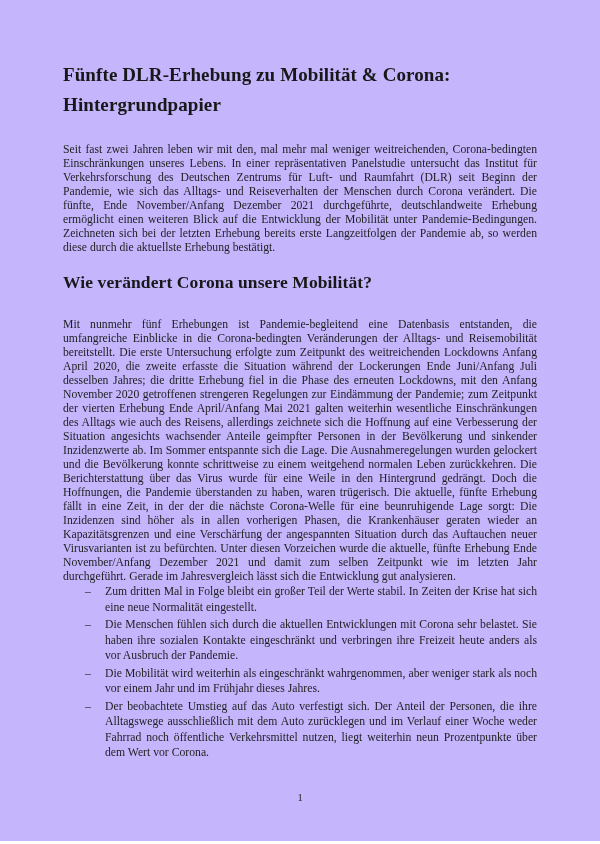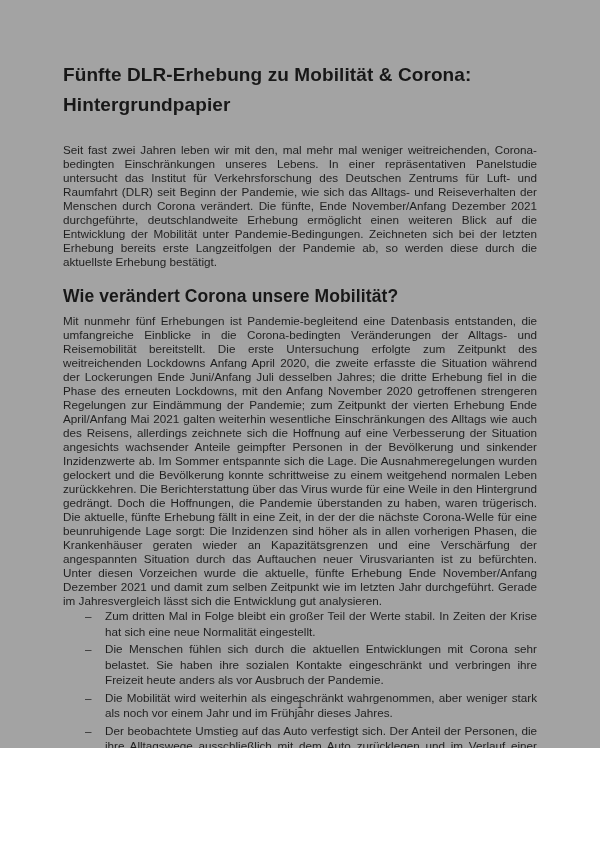--- a/index.html
+++ b/index.html
@@ -3,23 +3,23 @@
 <meta charset="utf-8">
 <style>
   html, body {
     margin: 0;
     padding: 0;
     background: #ffffff;
   }
   .sheet {
     position: relative;
     width: 600px;
-    height: 748px;
-    background: #a3a3a3;
-    font-family: Liberation Sans, sans-serif;
+    height: 841px;
+    background: #c4b5fd;
+    font-family: Liberation Serif, serif;
     color: #1f1f1f;
     overflow: hidden;
     box-sizing: border-box;
   }
   .content {
     position: absolute;
     top: 0;
     left: 63px;
     width: 474px;
     padding-top: 60px;
@@ -37,21 +37,21 @@
     font-size: 11.7px;
     line-height: 14px;
     text-align: justify;
     margin: 0;
     color: #1f1f1f;
   }
   .h2 {
     font-size: 17.5px;
     font-weight: bold;
     color: #181818;
-    margin: 17px 0 7px 0;
+    margin: 17px 0 25px 0;
     letter-spacing: 0.1px;
   }
   .h3 {
     font-size: 14.5px;
     font-weight: normal;
     color: #1f1f1f;
     margin: 15px 0 11px 0;
   }
   ul.bullet-list {
     list-style: none;

